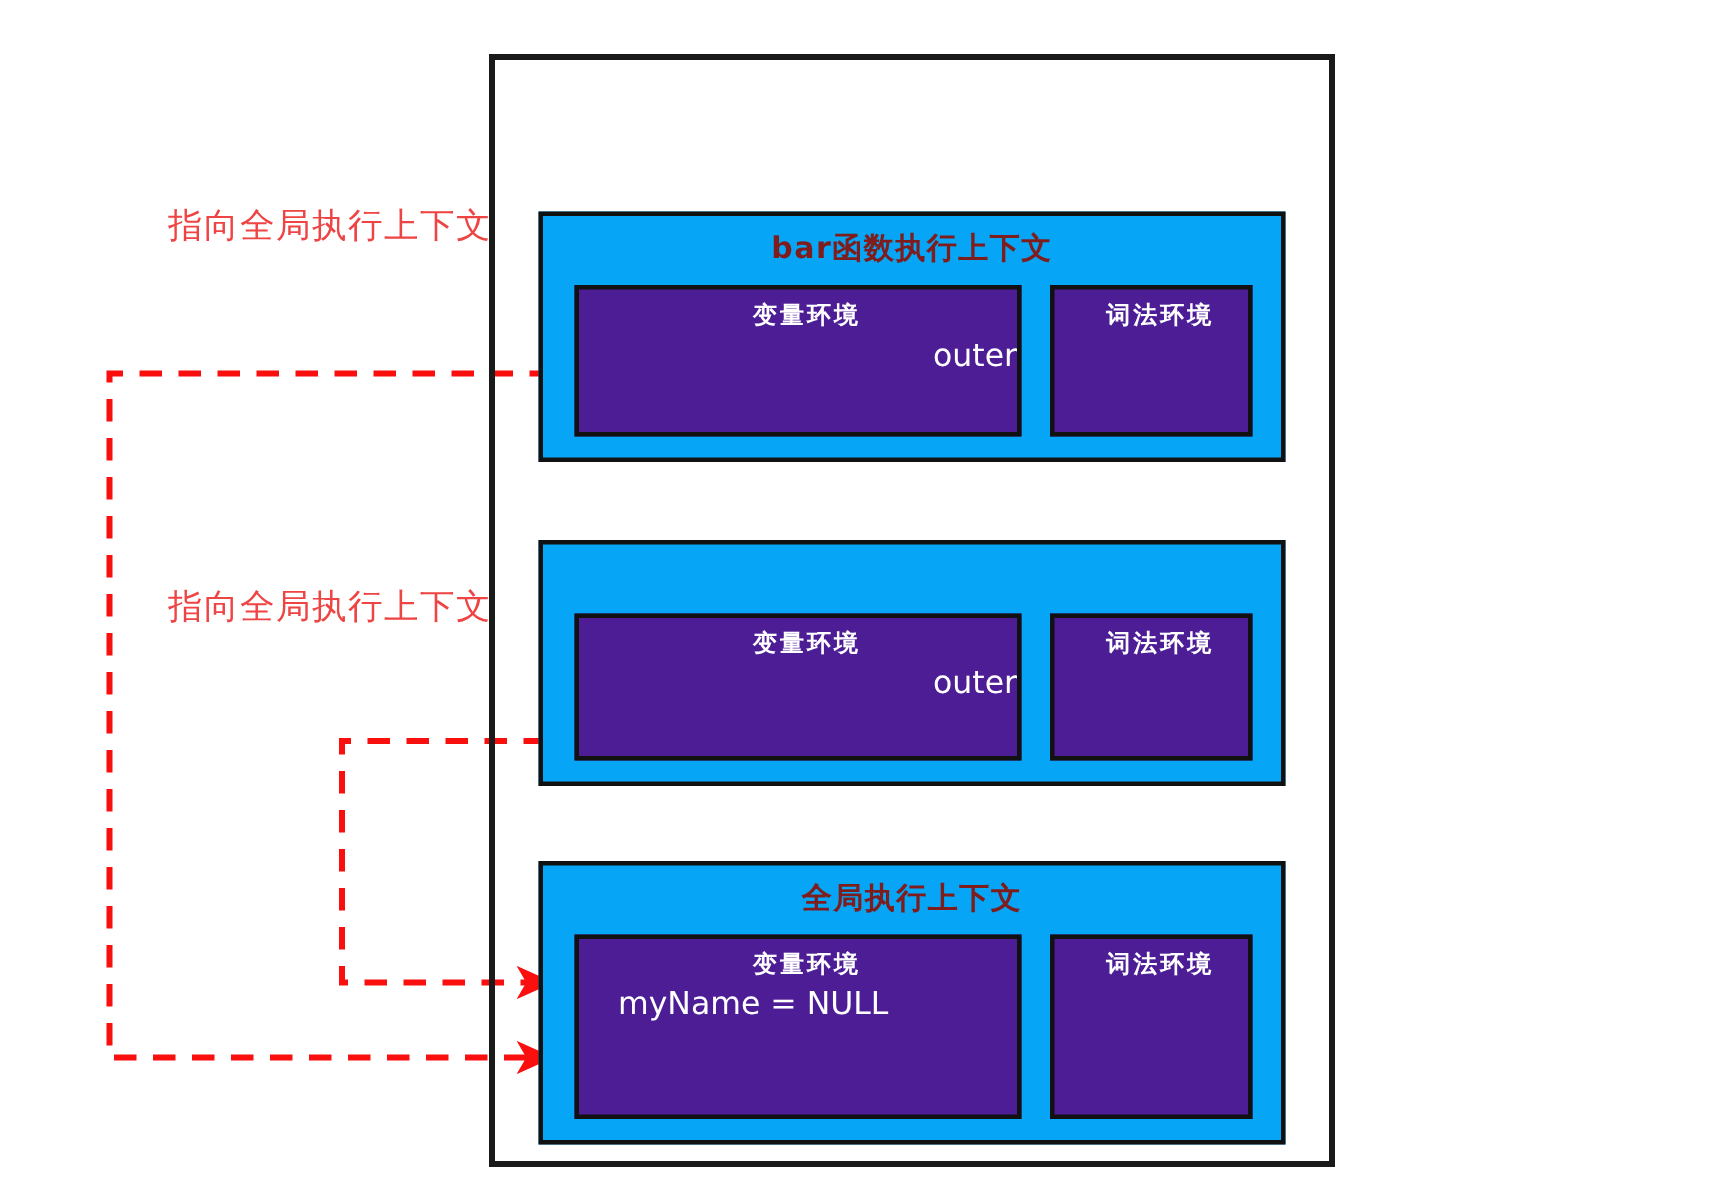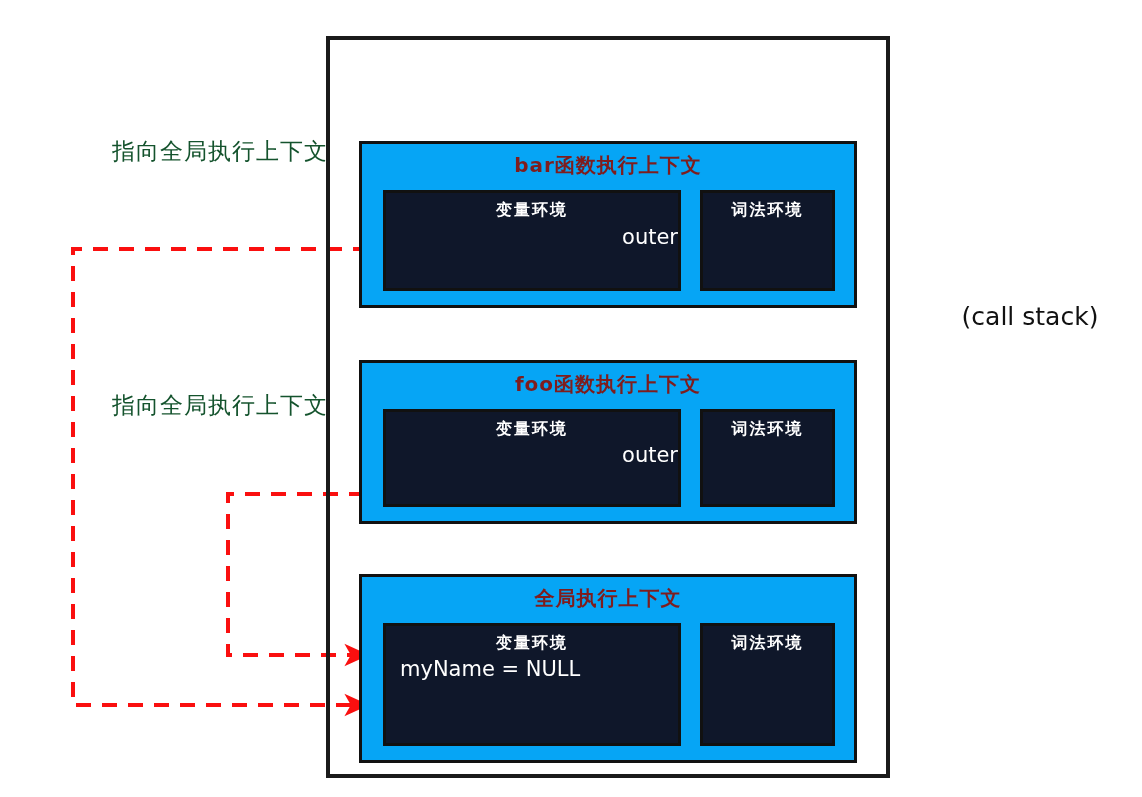--- a/index.html
+++ b/index.html
@@ -58,25 +58,26 @@
   
   .env-row {
     position: absolute;
     left: 21px;
     right: 19px;
     top: 46px;
     bottom: 14px;
   }
   .env {
     position: absolute;
-    background: #0f172a;
+    background: #4c1d95;
     border: 3px solid #111111;
     box-sizing: border-box;
     top: 0;
     bottom: 0;
+    padding-left: 12px;
   }
   .env-var { left: 0; width: 298px; }
   .env-lex { right: 0; width: 135px; }
 
   .env-title {
     color: #ffffff;
     text-align: center;
     font-size: 16px;
     font-weight: 700;
     letter-spacing: 2px;
@@ -103,21 +104,21 @@
     width: 200px;
     text-align: center;
     color: #111111;
     font-size: 25px;
     line-height: 1.34;
   }
 
   
   .red-label {
     position: absolute;
-    color: #14532d;
+    color: #ef4444;
     font-size: 23px;
     line-height: 1.38;
     text-align: center;
     width: 230px;
     font-weight: 500;
     letter-spacing: 1px;
   }
   .red-label-1 { left: 105px; top: 136px; }
   .red-label-2 { left: 105px; top: 390px; }
 
@@ -160,21 +161,20 @@
           <div class="indent">outer</div>
         </div>
       </div>
       <div class="env env-lex">
         <div class="env-title">词法环境</div>
       </div>
     </div>
   </div>
 
   <div class="ctx ctx-foo">
-    <div class="ctx-title">foo函数执行上下文</div>
     <div class="env-row">
       <div class="env env-var">
         <div class="env-title">变量环境</div>
         <div class="env-lines">
           <div class="indent">outer</div>
         </div>
       </div>
       <div class="env env-lex">
         <div class="env-title">词法环境</div>
       </div>
@@ -193,16 +193,15 @@
       <div class="env env-lex">
         <div class="env-title">词法环境</div>
       </div>
     </div>
   </div>
 
   <div class="red-label red-label-1">指向全局执行上下文</div>
   <div class="red-label red-label-2">指向全局执行上下文</div>
 
   <div class="caption">
-    <div>(call stack)</div>
   </div>
 
 </div>
 
 </body></html>

